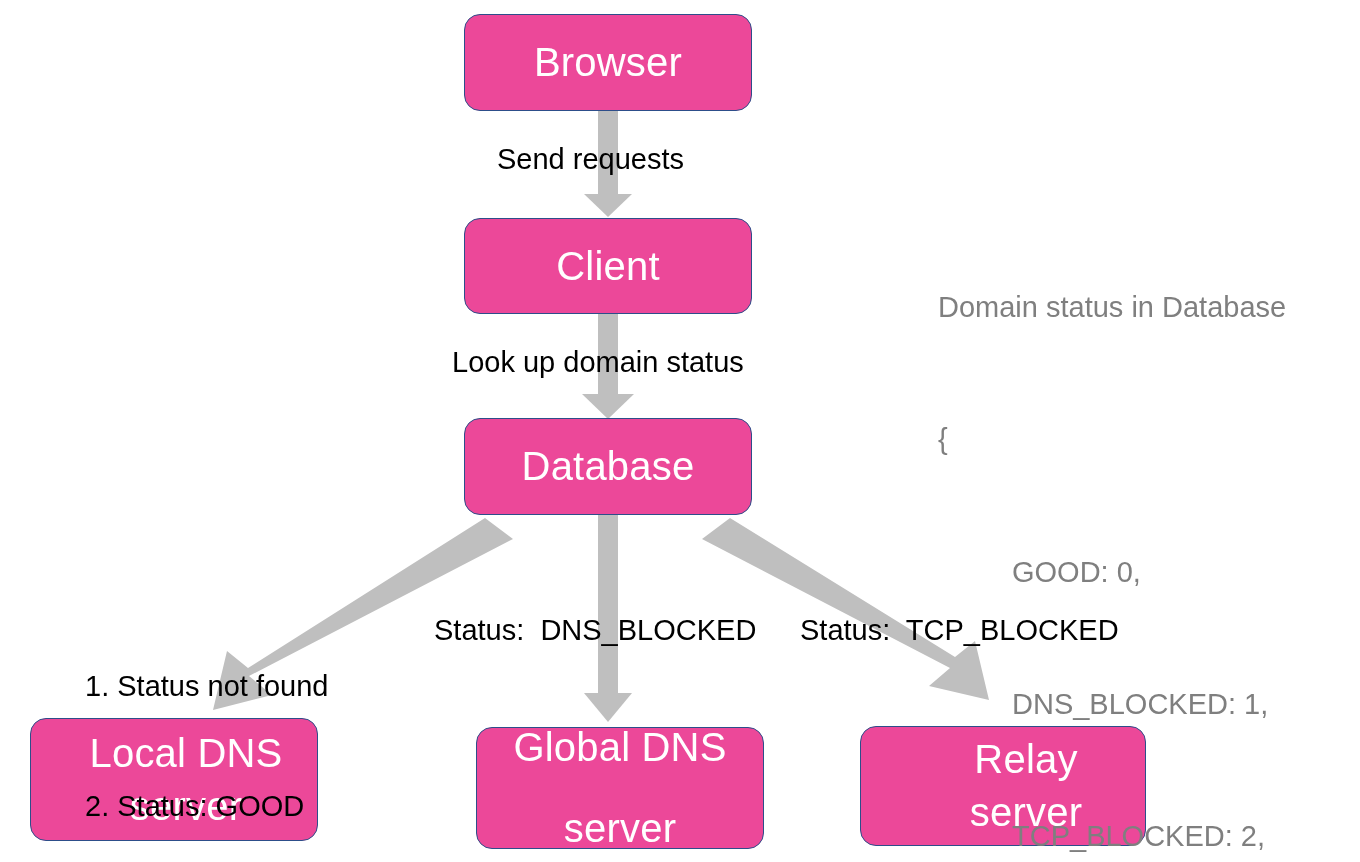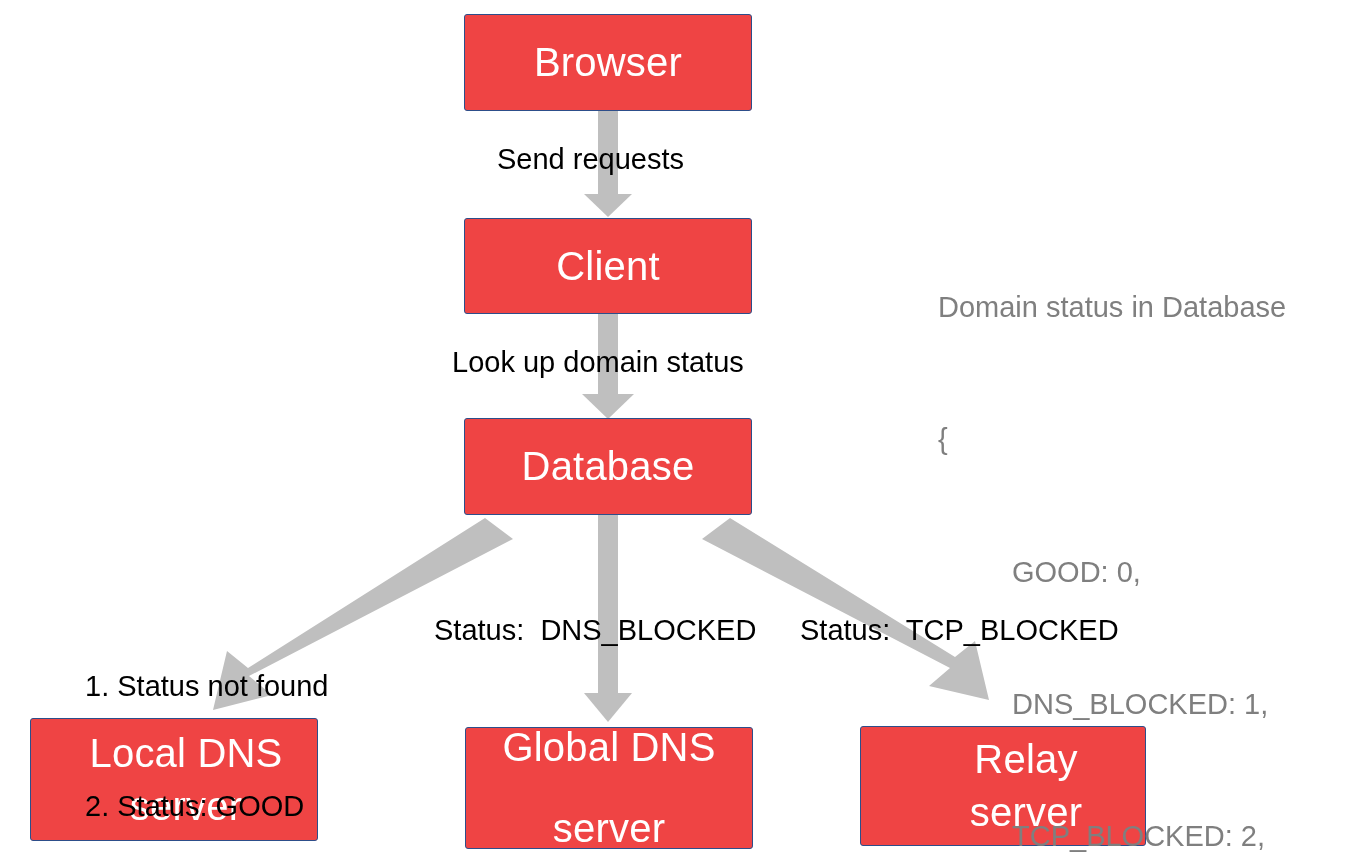--- a/index.html
+++ b/index.html
@@ -12,43 +12,43 @@
   }
   #canvas {
     position: relative;
     width: 1360px;
     height: 862px;
     background: #ffffff;
     overflow: hidden;
   }
   .node {
     position: absolute;
-    background: #ef4444;
+    background: #ec4899;
     border: 1px solid #2d4e8a;
-    border-radius: 3px;
+    border-radius: 16px;
     box-sizing: border-box;
     display: flex;
     flex-direction: column;
     align-items: center;
     justify-content: center;
     color: #ffffff;
     font-size: 40px;
     font-weight: 400;
     line-height: 1.32;
     text-align: center;
     letter-spacing: 0.2px;
   }
   .node .line2 { display: block; }
 
   
   #node-browser   { left: 464px; top: 14px;  width: 288px; height: 97px; }
   #node-client    { left: 464px; top: 218px; width: 288px; height: 96px; }
   #node-database  { left: 464px; top: 418px; width: 288px; height: 97px; }
   #node-local-dns { left: 30px;  top: 718px; width: 288px; height: 123px; padding-left: 24px; }
-  #node-global-dns{ left: 465px; top: 727px; width: 288px; height: 122px; gap: 28px; }
+  #node-global-dns{ left: 476px; top: 727px; width: 288px; height: 122px; gap: 28px; }
   #node-relay     { left: 860px; top: 726px; width: 286px; height: 120px; padding-left: 46px; }
 
   
   #arrows {
     position: absolute;
     left: 0; top: 0;
     width: 1360px;
     height: 862px;
   }
 

